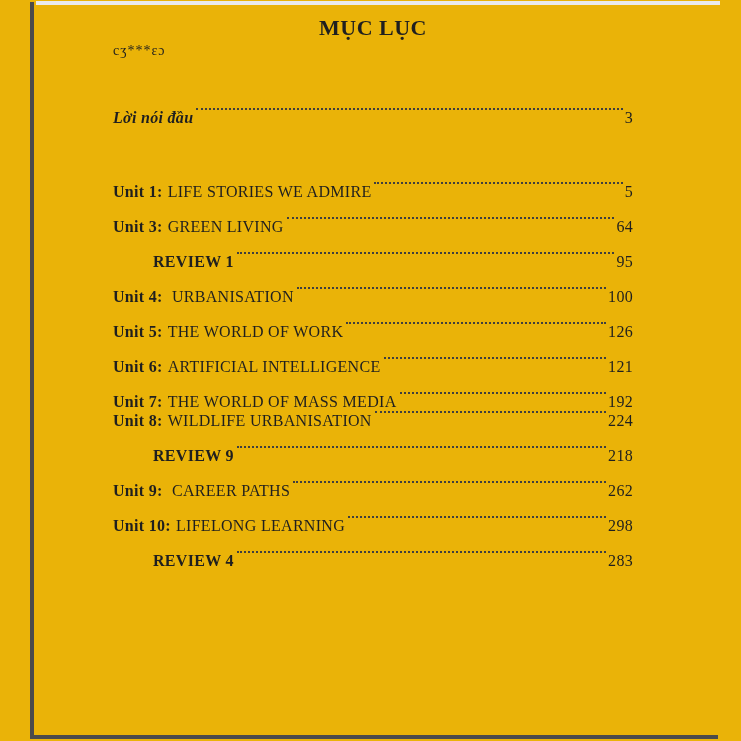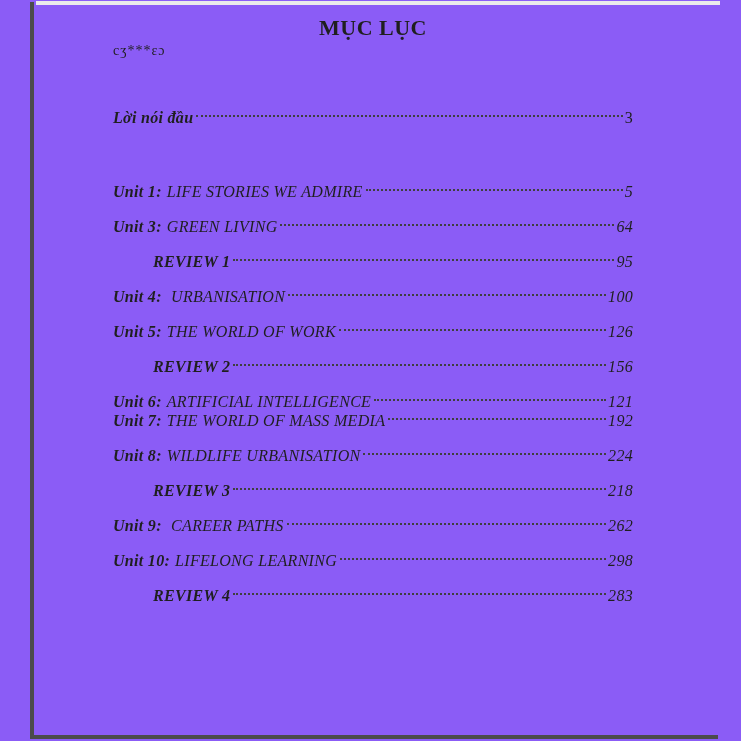--- a/index.html
+++ b/index.html
@@ -4,21 +4,21 @@
 <style>
   html, body {
     margin: 0;
     padding: 0;
     background: #ffffff;
   }
   .page {
     position: relative;
     width: 741px;
     height: 741px;
-    background: #8b5cf6;
+    background: #eab308;
     overflow: hidden;
     font-family: "Liberation Serif", "DejaVu Serif", serif;
     color: #1f1f1f;
   }
   
   .edge-left {
     position: absolute;
     left: 30px; top: 2px;
     width: 4px; height: 737px;
     background: #4b4b4b;
@@ -49,21 +49,21 @@
     letter-spacing: 0.5px;
   }
   .ornament {
     font-size: 14px;
     line-height: 18px;
     text-align: left;
     letter-spacing: 1px;
   }
   .row {
     display: flex;
-    align-items: center;
+    align-items: flex-start;
     font-size: 16px;
     line-height: 19px;
     letter-spacing: 0.3px;
   }
   .preface {
     margin-top: 48px;
   }
   .preface .label {
     font-weight: bold;
     font-style: italic;
@@ -75,21 +75,20 @@
     margin: 0 2px 3px 3px;
     min-width: 20px;
   }
   .pageno {
     white-space: pre;
   }
   ol.toc {
     list-style: none;
     margin: 55px 0 0 0;
     padding: 0;
-    font-style: italic;
   }
   ol.toc li {
     margin-top: 16px;
   }
   ol.toc li:first-child {
     margin-top: 0;
   }
   
   ol.toc li:nth-child(8) {
     margin-top: 0;
@@ -153,47 +152,41 @@
     <span class="entry-title"> URBANISATION</span>
     <span class="dots"></span>
     <span class="pageno">100</span>
   </li>
         <li class="row">
     <span class="prefix">Unit 5:</span>
     <span class="entry-title">THE WORLD OF WORK</span>
     <span class="dots"></span>
     <span class="pageno">126</span>
   </li>
-        <li class="row indent">
-
-    <span class="entry-title">REVIEW 2</span>
-    <span class="dots"></span>
-    <span class="pageno">156</span>
-  </li>
         <li class="row">
     <span class="prefix">Unit 6:</span>
     <span class="entry-title">ARTIFICIAL INTELLIGENCE</span>
     <span class="dots"></span>
     <span class="pageno">121</span>
   </li>
         <li class="row">
     <span class="prefix">Unit 7:</span>
     <span class="entry-title">THE WORLD OF MASS MEDIA</span>
     <span class="dots"></span>
     <span class="pageno">192</span>
   </li>
         <li class="row">
     <span class="prefix">Unit 8:</span>
     <span class="entry-title">WILDLIFE URBANISATION</span>
     <span class="dots"></span>
     <span class="pageno">224</span>
   </li>
         <li class="row indent">
 
-    <span class="entry-title">REVIEW 3</span>
+    <span class="entry-title">REVIEW 9</span>
     <span class="dots"></span>
     <span class="pageno">218</span>
   </li>
         <li class="row">
     <span class="prefix">Unit 9:</span>
     <span class="entry-title"> CAREER PATHS</span>
     <span class="dots"></span>
     <span class="pageno">262</span>
   </li>
         <li class="row">

